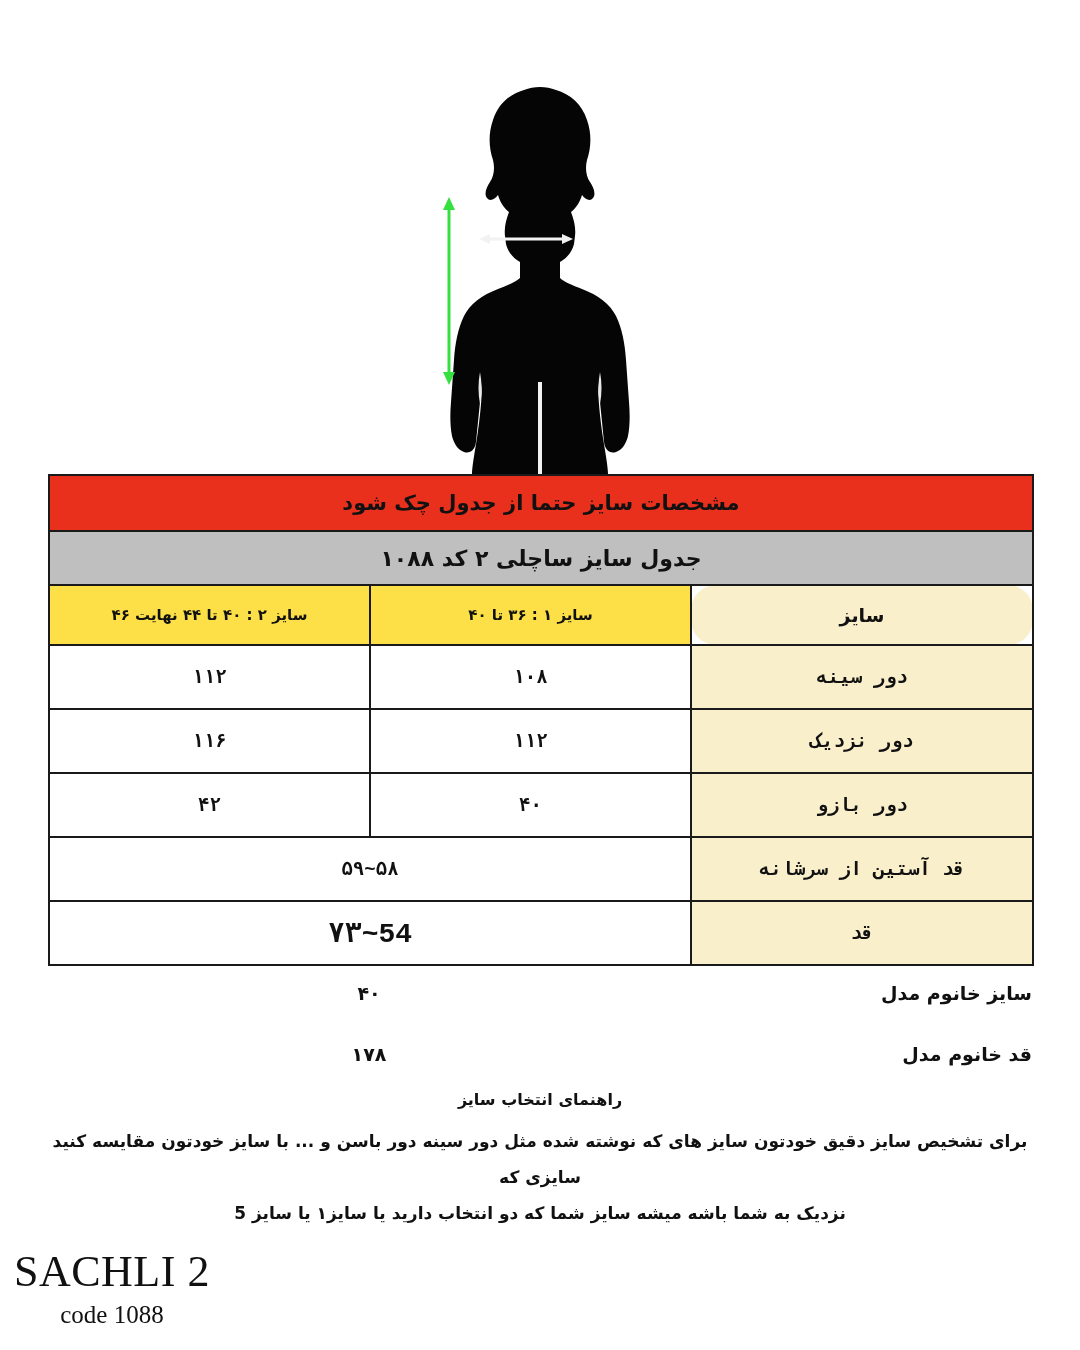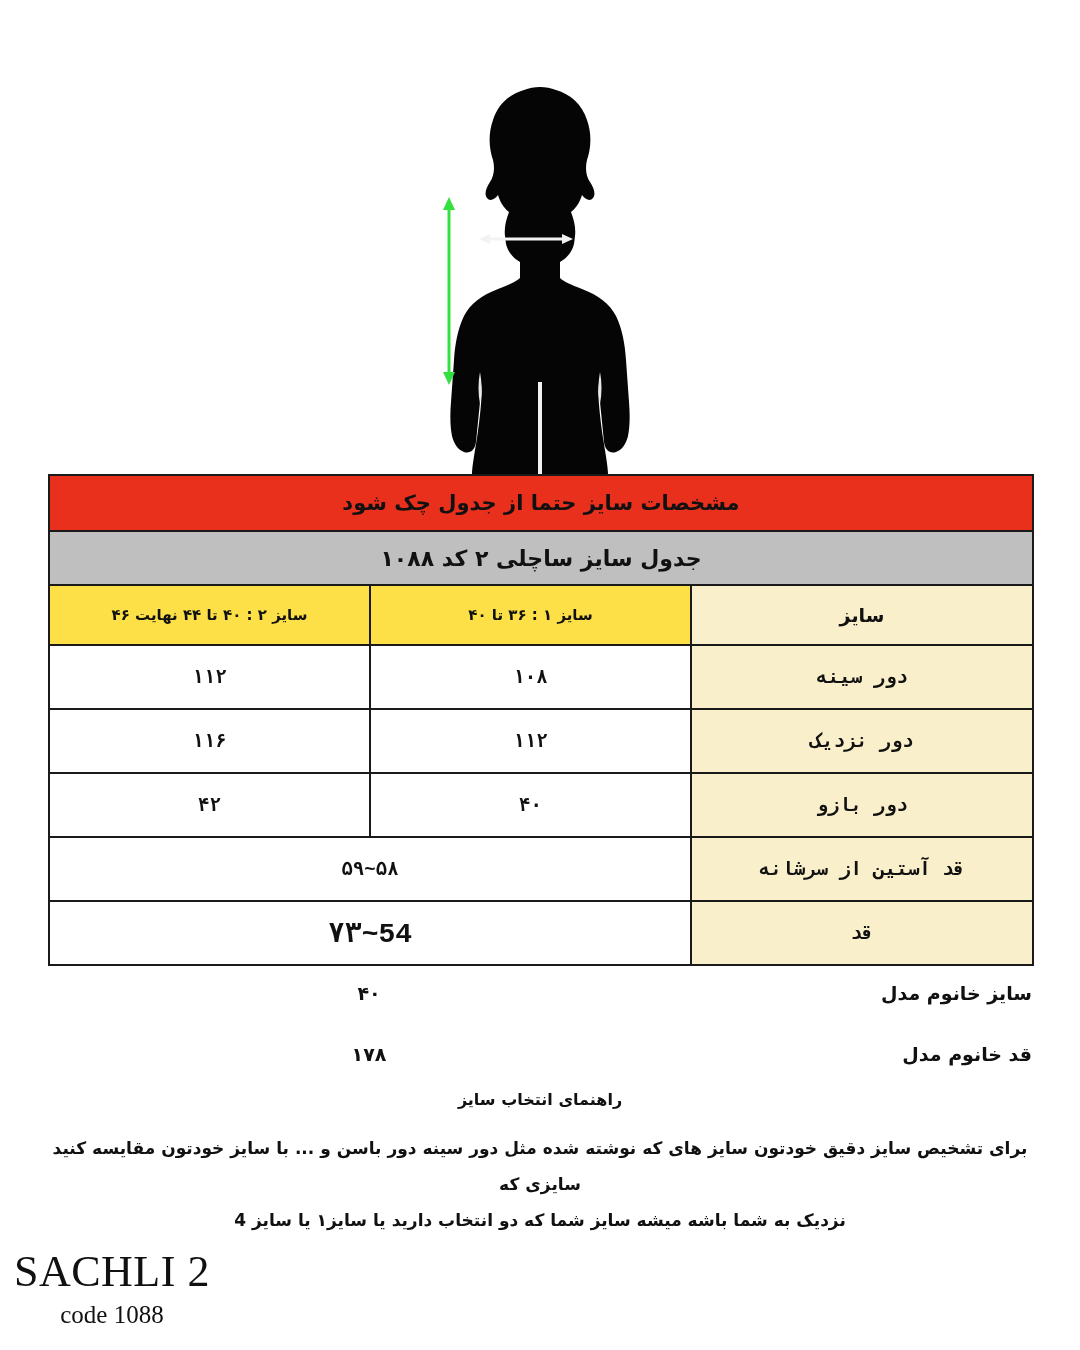--- a/index.html
+++ b/index.html
@@ -56,20 +56,21 @@
   }
   .row-head td{
     background:#fde047;
     height:58px;
     font-size:15px;
     font-weight:bold;
   }
   .row-head td.label-cell{
     background:#FAEFCB;
     font-size:19px;
+    border-radius:25px;
   }
 
   .row-data td{
     background:#ffffff;
     height:62px;
     font-size:19px;
     font-family:Liberation Mono, monospace;
   }
   .row-data td.label-cell{
     background:#FAEFCB;
@@ -108,21 +109,21 @@
     color:#111111;
   }
 
   
   #guide{
     position:absolute;left:40px;top:1090px;width:1000px;
     text-align:center;
     color:#111111;
   }
   #guide .guide-title{
-    font-size:16px;font-weight:bold;margin-bottom:21px;
+    font-size:16px;font-weight:bold;margin-bottom:14px;
   }
   #guide .guide-line{
     font-size:17px;font-weight:bold;line-height:36px;
   }
 
   
   #brand{
     position:absolute;left:14px;top:1246px;
     font-family:"Liberation Serif","DejaVu Serif",serif;
     color:#111111;
@@ -249,19 +250,19 @@
   </div>
   <div class="model-row">
     <div class="model-label">قد خانوم مدل</div>
     <div class="model-value">۱۷۸</div>
   </div>
 </div>
 
 <div id="guide">
   <div class="guide-title">راهنمای انتخاب سایز</div>
   <div class="guide-line">برای تشخیص سایز دقیق خودتون سایز های که نوشته شده مثل دور سینه دور باسن و ... با سایز خودتون مقایسه کنید سایزی که</div>
-  <div class="guide-line">نزدیک به شما باشه میشه سایز شما که دو انتخاب دارید یا سایز۱ یا سایز 4</div>
+  <div class="guide-line">نزدیک به شما باشه میشه سایز شما که دو انتخاب دارید یا سایز۱ یا سایز 5</div>
 </div>
 
 <div id="brand">
   <div class="brand-name">SACHLI 2</div>
   <div class="brand-code">code 1088</div>
 </div>
 
 </body></html>

